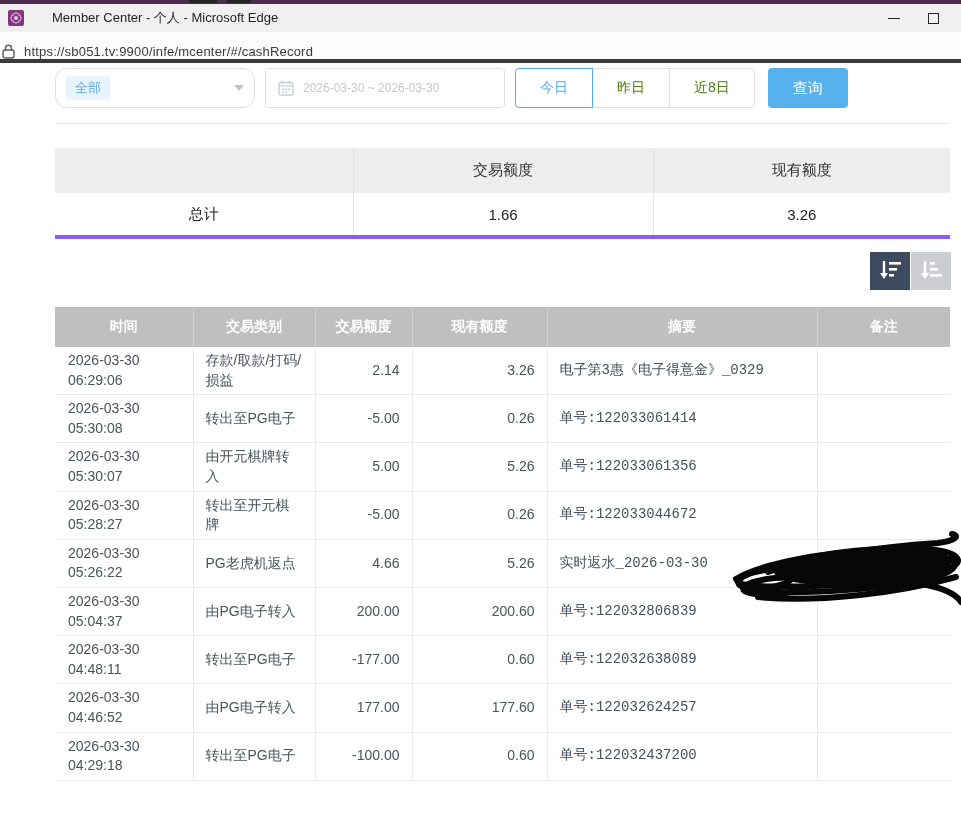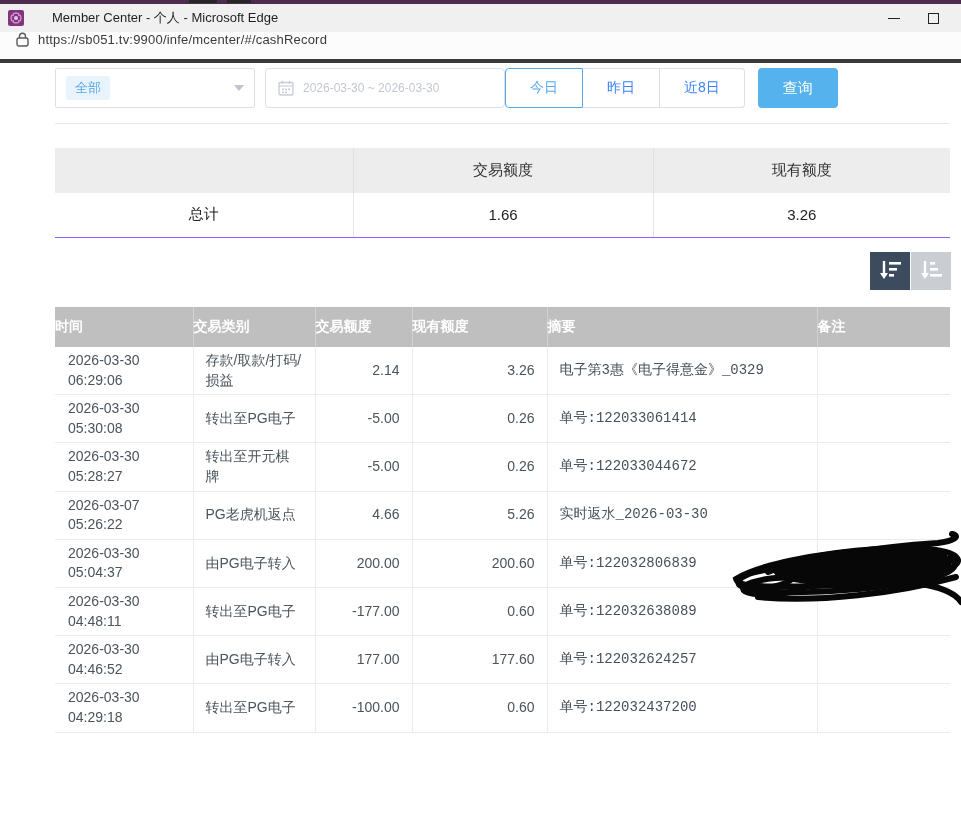--- a/index.html
+++ b/index.html
@@ -20,81 +20,81 @@
     background:#f1f0f0; display:flex; align-items:center; padding:0 8px;
   }
   .app-icon { width:16px; height:16px; margin-right:8px; flex:0 0 auto; }
   .title-text { font-size:13px; color:#1f1f1f;margin-left:20px; }
   .win-controls { margin-left:auto; display:flex; align-items:center; gap:28px; padding-right:14px; }
   .btn-min { width:12px; height:1px; background:#222; border:none; padding:0; cursor:default; }
   .btn-max { width:11px; height:11px; border:1.5px solid #222; background:transparent; padding:0; cursor:default; }
 
   .urlbar {
     position:absolute; left:0; top:32px; width:961px; height:27px;
-    background:#fcfcfc; display:flex; align-items:flex-start; padding:0 16px;
+    background:#fcfcfc; display:flex; align-items:flex-end; padding:0 2px;
   }
   .lock-icon { margin-right:9px; display:inline-flex; }
   .url-text { font-size:13px; color:#3a3a3a; letter-spacing:.2px; }
   .chrome-sep { position:absolute; left:0; top:59px; width:961px; height:4px; background:#3a3a3a; }
 
   
   .page { position:absolute; left:0; top:63px; width:961px; height:761px; background:#fff; }
 
   
   .filter-row { position:absolute; left:55px; top:5px; width:895px; height:40px; display:flex; align-items:center; }
   .select-box {
-    width:200px; height:40px; border:1px solid #dcdfe6; border-radius:2px;
+    width:200px; height:40px; border:1px solid #dcdfe6; border-radius:12px;
     display:flex; align-items:center; padding:0 10px; background:#fff; cursor:pointer;gap:16px;
   }
   .chip { background:#e8f3fc; color:#57a8e8; font-size:13px; padding:3px 9px; border-radius:3px; }
   .caret { margin-left:auto; width:0; height:0; border-left:5px solid transparent; border-right:5px solid transparent; border-top:6px solid #c0c4cc; }
 
   .date-box {
     margin-left:10px; width:240px; height:40px; border:1px solid #dcdfe6; border-radius:4px;
     display:flex; align-items:center; padding:0 12px; background:#fff; cursor:pointer;
   }
   .date-box .cal { margin-right:9px; display:inline-flex; }
   .date-text { font-size:12px; color:#c3c8cf; }
 
-  .btn-group { display:flex; }
+  .btn-group { margin-left:10px; display:flex; }
   .qbtn {
     height:40px; padding:0 24px; background:#fff; border:1px solid #dcdfe6; border-left-width:0;
-    font-size:14px; color:#3b82f6; cursor:pointer; font-family:inherit;
+    font-size:14px; color:#4d7c0f; cursor:pointer; font-family:inherit;
   }
   .qbtn:first-child { border-left-width:1px; border-radius:4px 0 0 4px; }
   .qbtn:last-child { border-radius:0 4px 4px 0; }
   .qbtn.active { border:1px solid #57a8e8; color:#57a8e8; position:relative; z-index:1; }
   .qbtn.active + .qbtn { border-left-width:0; }
 
   .search-btn {
     margin-left:13px; width:80px; height:40px; background:#55b2ec; border:none; border-radius:4px;
     color:#fff; font-size:15px; cursor:pointer; font-family:inherit;
   }
 
   .filter-divider { position:absolute; left:55px; top:60px; width:895px; height:0; border-top:1px solid #e7e7e7; }
 
   
   .summary { position:absolute; left:55px; top:85px; width:895px; border-collapse:collapse; table-layout:fixed; }
   .summary th { background:#ededed; height:45px; font-size:15px; font-weight:normal; color:#333; border-right:1px solid #e0e0e0; }
   .summary th:last-child { border-right:none; }
   .summary td { background:#fff; height:44px; text-align:center; font-size:15px; color:#222;
-                border-right:1px solid #e4e4e4; border-bottom:1px solid #8b5cf6; }
+                border-right:1px solid #e4e4e4; border-bottom:4px solid #8b5cf6; }
   .summary td:last-child { border-right:none; }
 
   
   .sort-box { position:absolute; top:189px; left:870px; display:flex; }
   .sort-btn { width:40px; height:38px; border:none; display:flex; align-items:center; justify-content:center; cursor:pointer; padding:0; }
   .sort-btn.desc { background:#3c4b5e; }
   .sort-btn.asc { background:#caced2; margin-left:1px; }
 
   
   .records { position:absolute; left:55px; top:244px; width:895px; border-collapse:collapse; table-layout:fixed; }
   .records th {
     background:#bfbfbf; color:#fff; font-size:14px; font-weight:bold; height:40px;
-    border-right:1px solid #d2d2d2; text-align:left;
+    border-right:1px solid #d2d2d2; text-align:center;
   }
   .records th:last-child { border-right:none; }
   .records td {
     font-size:14px; color:#4a545c; height:40px; padding:4px 12px;
     border-right:1px solid #ebebeb; border-bottom:1px solid #ebebeb; background:#fff;
     overflow:hidden; line-height:1.4;
   }
   .records td:last-child { border-right:none; }
   .records td.c-time { padding-left:13px; }
   .records td.c-amount, .records td.c-balance { text-align:right; }
@@ -251,29 +251,37 @@
     </tr>
         <tr>
       <td class="c-time">2026-03-30 05:30:08</td>
       <td class="c-type">转出至PG电子</td>
       <td class="c-amount">-5.00</td>
       <td class="c-balance">0.26</td>
       <td class="c-summary">单号:122033061414</td>
       <td class="c-note"></td>
     </tr>
         <tr>
+      <td class="c-time">2026-03-30 05:30:07</td>
+      <td class="c-type">由开元棋牌转入</td>
+      <td class="c-amount">5.00</td>
+      <td class="c-balance">5.26</td>
+      <td class="c-summary">单号:122033061356</td>
+      <td class="c-note"></td>
+    </tr>
+        <tr>
       <td class="c-time">2026-03-30 05:28:27</td>
       <td class="c-type">转出至开元棋牌</td>
       <td class="c-amount">-5.00</td>
       <td class="c-balance">0.26</td>
       <td class="c-summary">单号:122033044672</td>
       <td class="c-note"></td>
     </tr>
         <tr>
-      <td class="c-time">2026-03-07 05:26:22</td>
+      <td class="c-time">2026-03-30 05:26:22</td>
       <td class="c-type">PG老虎机返点</td>
       <td class="c-amount">4.66</td>
       <td class="c-balance">5.26</td>
       <td class="c-summary">实时返水_2026-03-30</td>
       <td class="c-note"></td>
     </tr>
         <tr>
       <td class="c-time">2026-03-30 05:04:37</td>
       <td class="c-type">由PG电子转入</td>
       <td class="c-amount">200.00</td>

